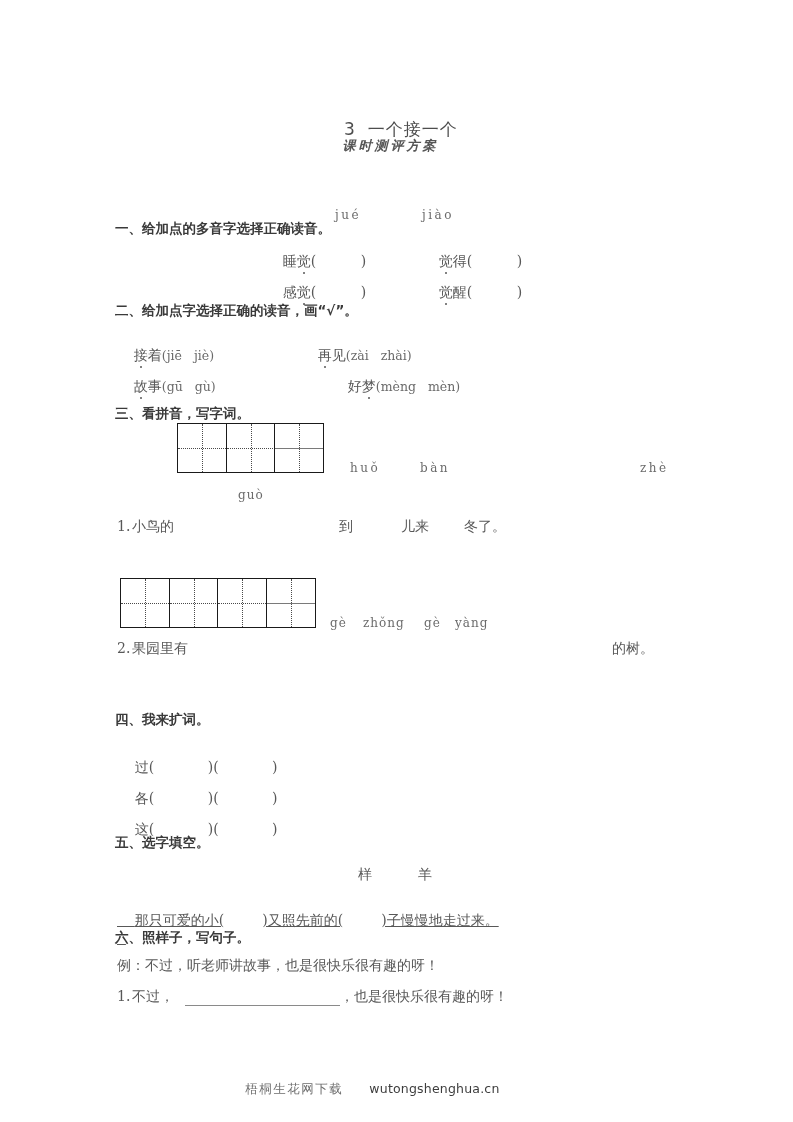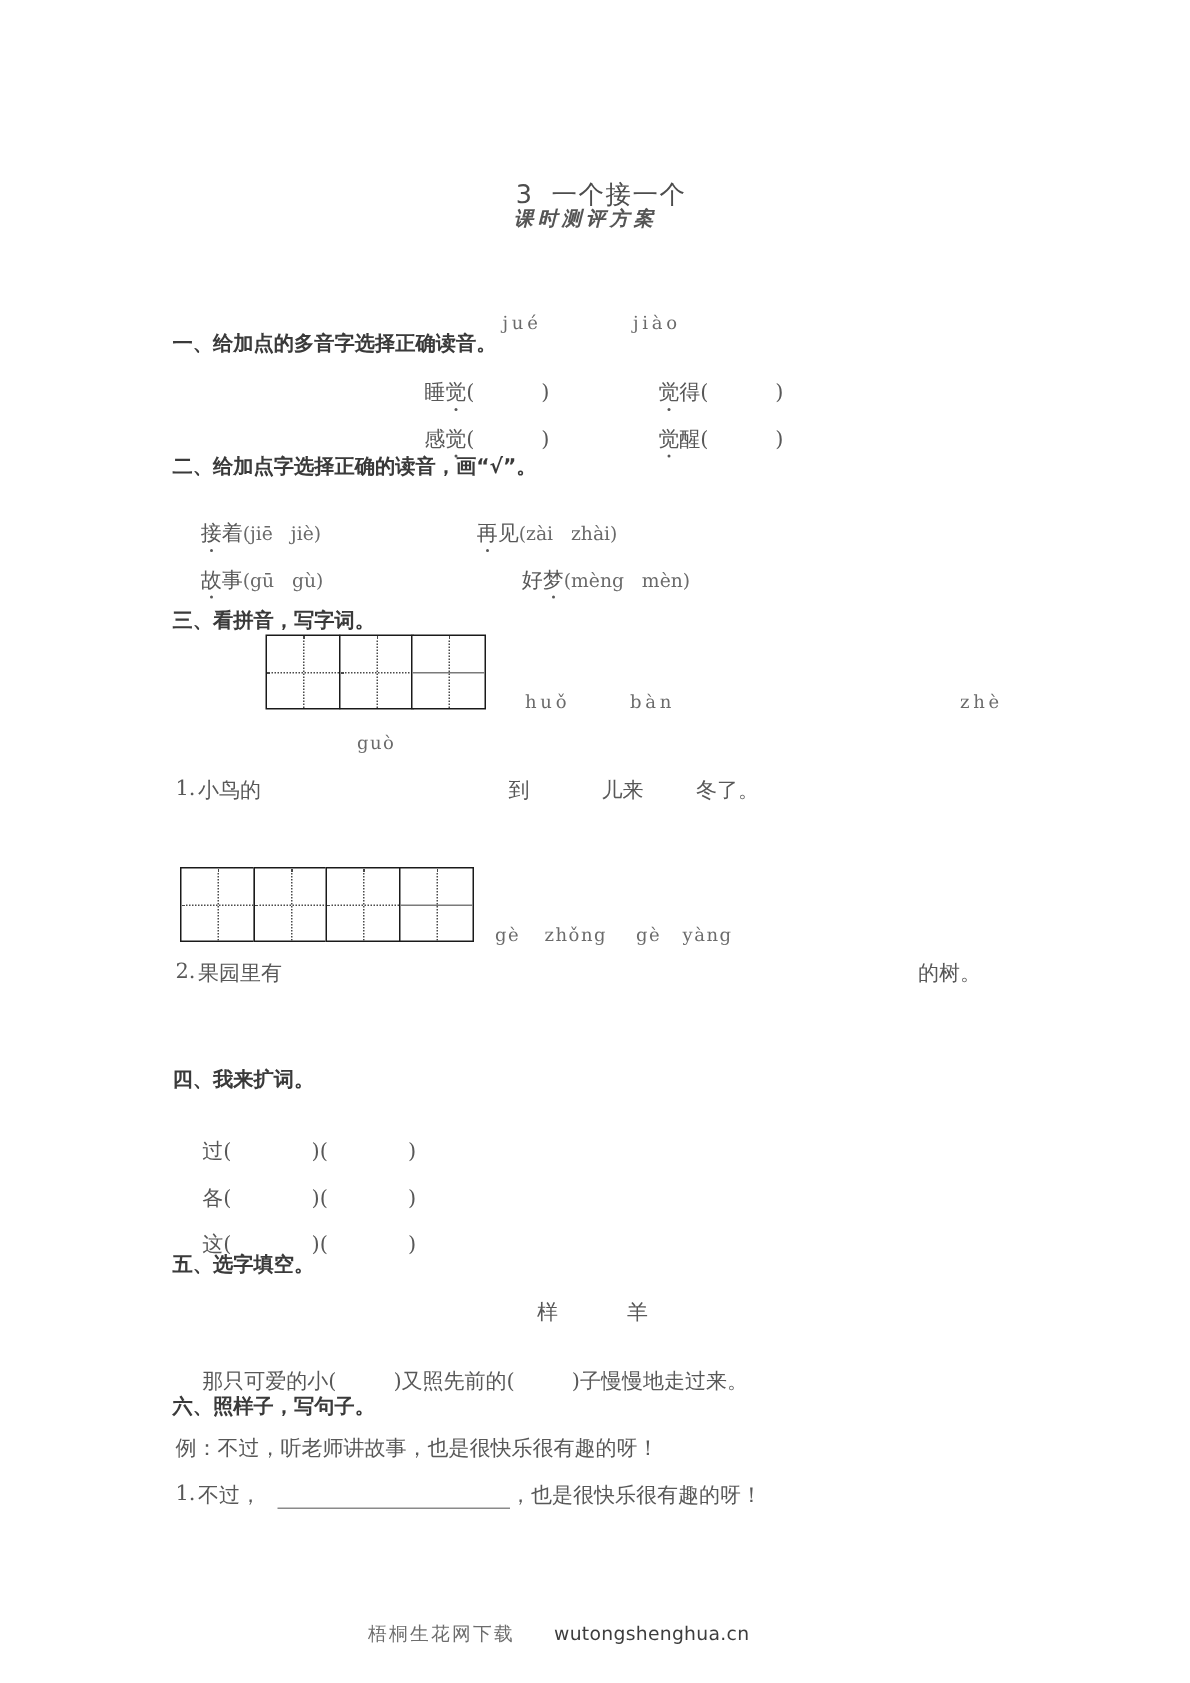--- a/index.html
+++ b/index.html
@@ -221,21 +221,21 @@
   </div>
   <div class="abs txt" style="left:117px; top:805px;">
     <span>这</span><span>(            )</span><span>(            )</span>
   </div>
 
   <div class="abs sec-head" style="top:834px;">五、选字填空。</div>
 
   <div class="abs txt" style="left:358px; top:866px;">样</div>
   <div class="abs txt" style="left:418px; top:866px;">羊</div>
 
-  <div class="abs txt" style="left:117px; top:896px;">
+  <div class="abs txt" style="left:117px; top:896px;text-decoration:underline;">
     <span>那只可爱的小(</span><span style="display:inline-block;width:38px;"></span><span>)又照先前的(</span><span style="display:inline-block;width:38px;"></span><span>)子慢慢地走过来。</span>
   </div>
 
   <div class="abs sec-head" style="top:929px;">六、照样子，写句子。</div>
 
   <div class="abs txt" style="left:117px; top:957px;">例：不过，听老师讲故事，也是很快乐很有趣的呀！</div>
 
   <div class="abs txt" style="left:117px; top:988px;">1.</div>
   <div class="abs txt" style="left:132px; top:988px;">不过，</div>
   <div class="blank-line" style="left:185px; top:1005px; width:155px;"></div>

